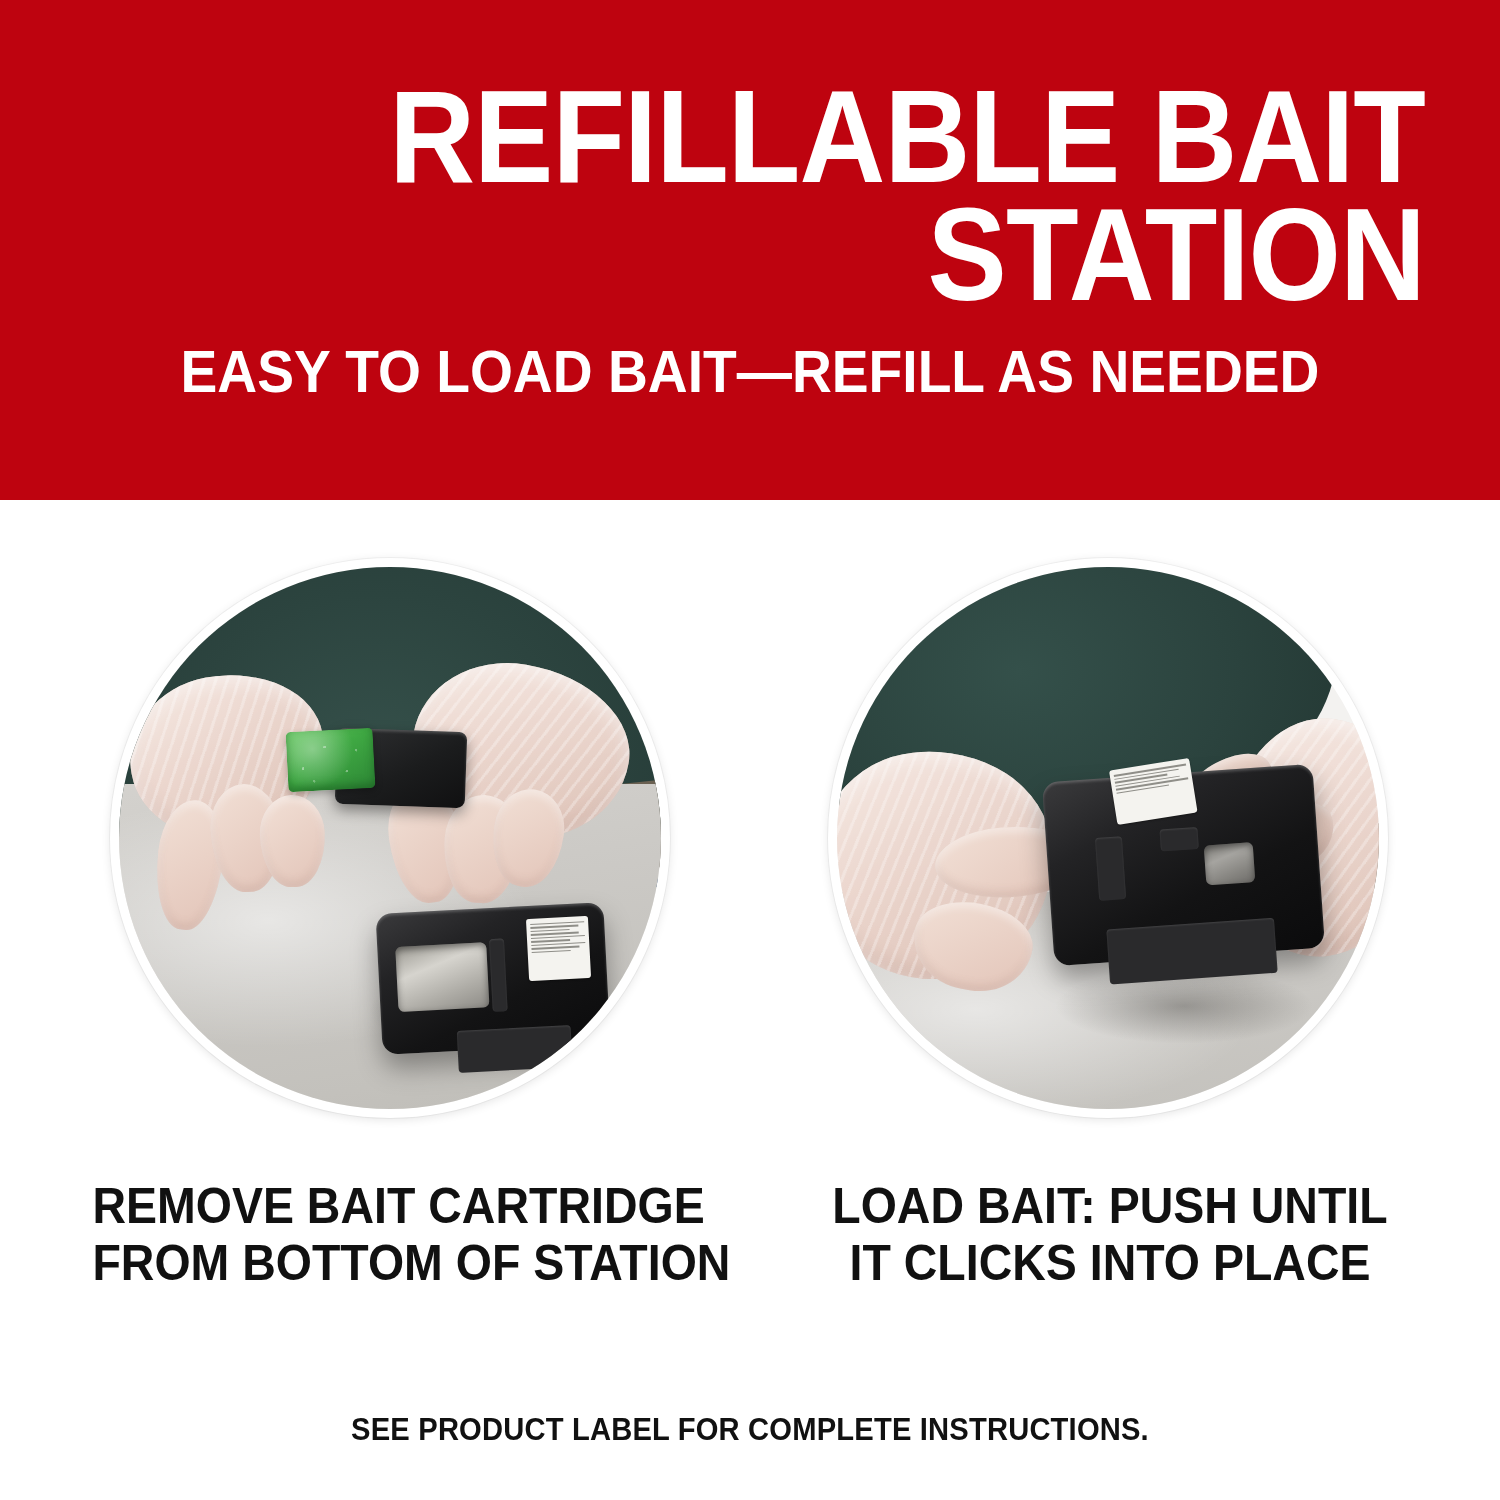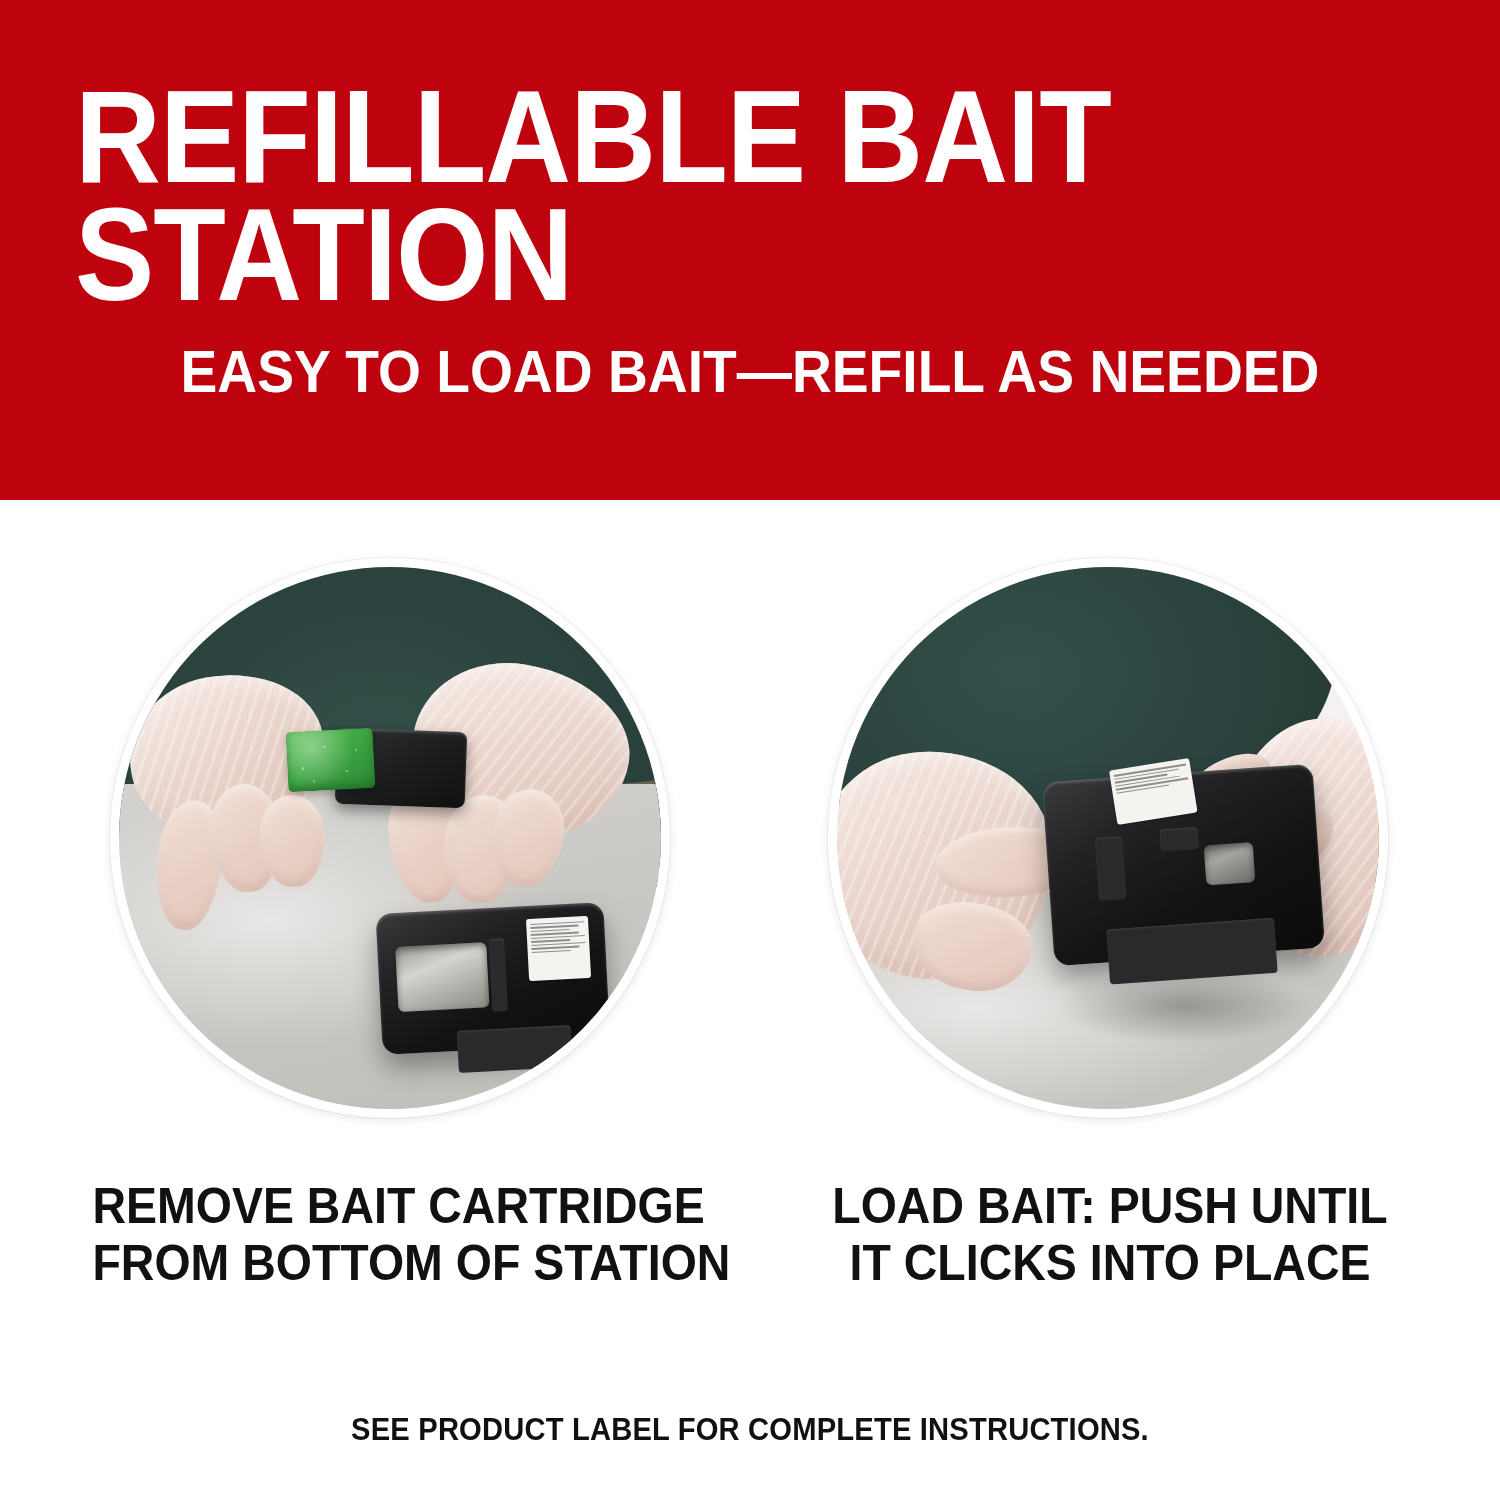--- a/index.html
+++ b/index.html
@@ -14,21 +14,21 @@
 
   
   .banner {
     position: absolute; left: 0; top: 0;
     width: 1500px; height: 500px;
     background: #be030f;
     overflow: hidden;
   }
   .title-block {
     position: absolute; left: 0; top: 78px; width: 1500px;
-    text-align: left;
+    text-align: right;
   }
   .title-line {
     display: block;
     color: #ffffff;
     font-family: "Liberation Sans Narrow", "Liberation Sans", sans-serif;
     font-weight: bold;
     font-size: 132px;
     line-height: 118px;
     letter-spacing: -1px;
     transform: scaleX(0.90);

